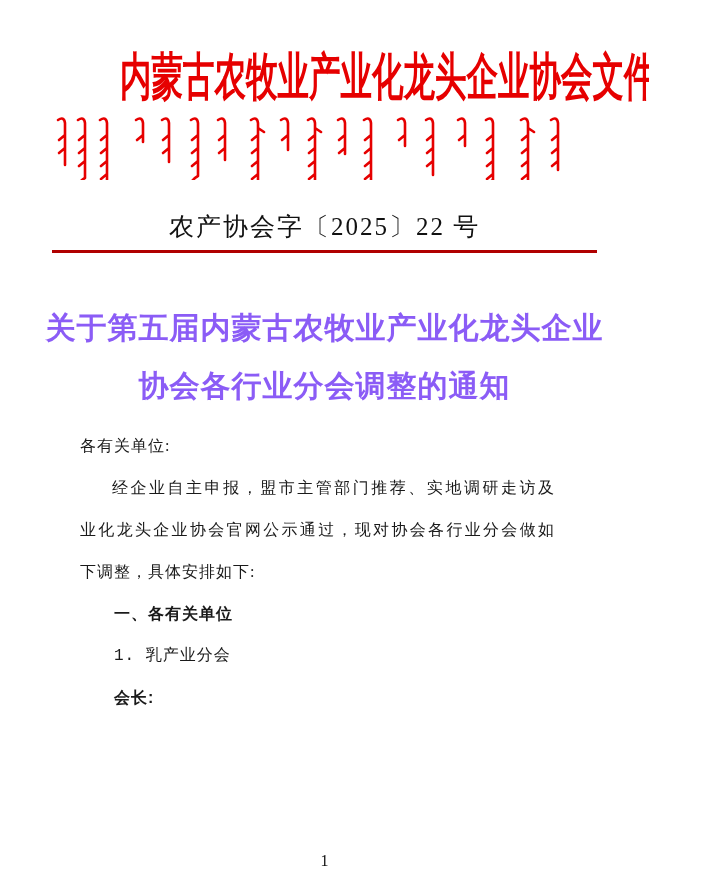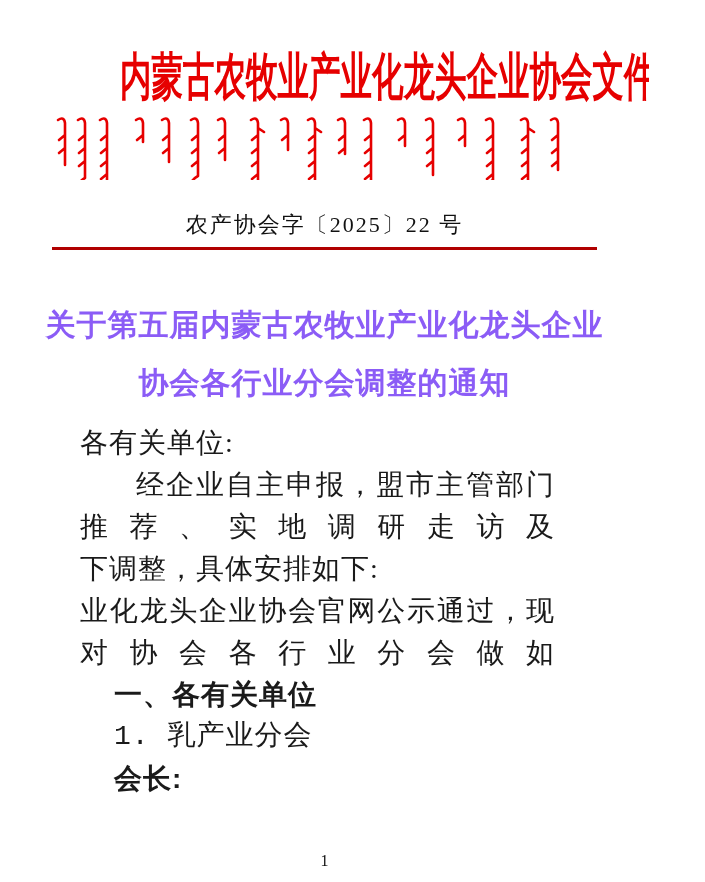--- a/index.html
+++ b/index.html
@@ -8,28 +8,28 @@
     color:#1a1a1a;font-family:"Liberation Serif","DejaVu Serif",serif;
   }
   .org-title{
     margin-top:52px;height:50px;line-height:50px;text-align:center;white-space:nowrap;
     font-size:50px;font-weight:bold;color:var(--header-red,#e60000);
     transform:scale(0.63,1.02);transform-origin:50% 50%;
     font-family:"Liberation Serif","DejaVu Serif",serif;
   }
   .mongolian{display:block;margin:12px auto 0;}
   .doc-number{
-    margin-top:30px;text-align:center;font-size:22px;letter-spacing:2px;color:#111;
+    margin-top:30px;text-align:center;font-size:25px;letter-spacing:2px;color:#111;
   }
   .red-rule{width:545px;height:3px;background:var(--rule-red,#b00000);margin:7px auto 0;}
   .main-title{
     margin:46px 0 0;text-align:center;font-size:30px;font-weight:bold;line-height:58px;
     color:#8b5cf6;letter-spacing:1px;
   }
-  .doc-body{margin:10px 94px 0 80px;font-size:28px;line-height:42px;letter-spacing:1px;}
+  .doc-body{margin:10px 94px 0 80px;font-size:16px;line-height:42px;letter-spacing:1px;}
   .line{min-height:42px;}
   .indent{padding-left:34px;font-family:Liberation Mono, monospace;}
   .pline{text-align:justify;text-align-last:justify;}
   .pline.first{text-indent:2em;}
   .pline.last{text-align-last:left;}
   .hei{font-family:"Liberation Sans","DejaVu Sans",sans-serif;font-weight:bold;letter-spacing:1px;}
   .page-footer{position:absolute;left:0;bottom:12px;width:100%;text-align:center;}
   .page-num{font-size:16px;color:#111;font-family:"Liberation Serif","DejaVu Serif",serif;}
 </style>
 </head>
@@ -68,22 +68,22 @@
 
   <h1 class="main-title">
     <div>关于第五届内蒙古农牧业产业化龙头企业</div>
     <div>协会各行业分会调整的通知</div>
   </h1>
 
   <main class="doc-body">
     <div class="line">各有关单位:</div>
 
     <div class="line pline first">经企业自主申报，盟市主管部门推荐、实地调研走访及</div>
+    <div class="line pline">业化龙头企业协会官网公示通过，现对协会各行业分会做如</div>
     <div class="line pline last">下调整，具体安排如下:</div>
-    <div class="line pline">业化龙头企业协会官网公示通过，现对协会各行业分会做如</div>
 
     <div class="line indent hei">一、各有关单位</div>
     <div class="line indent">1. 乳产业分会</div>
     <div class="line indent hei">会长:</div>
 
   </main>
 
   <footer class="page-footer">
     <span class="page-num">1</span>
   </footer>

